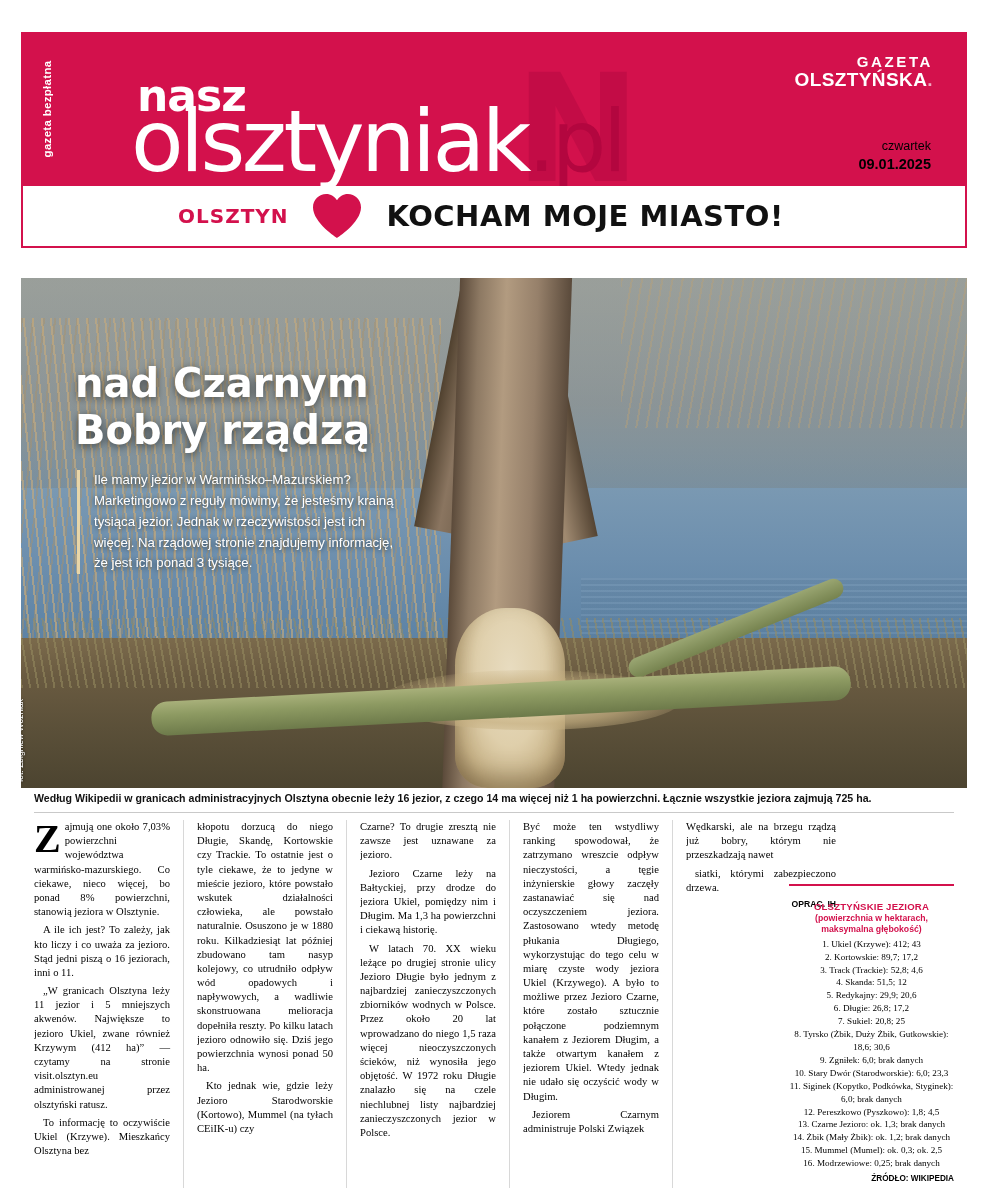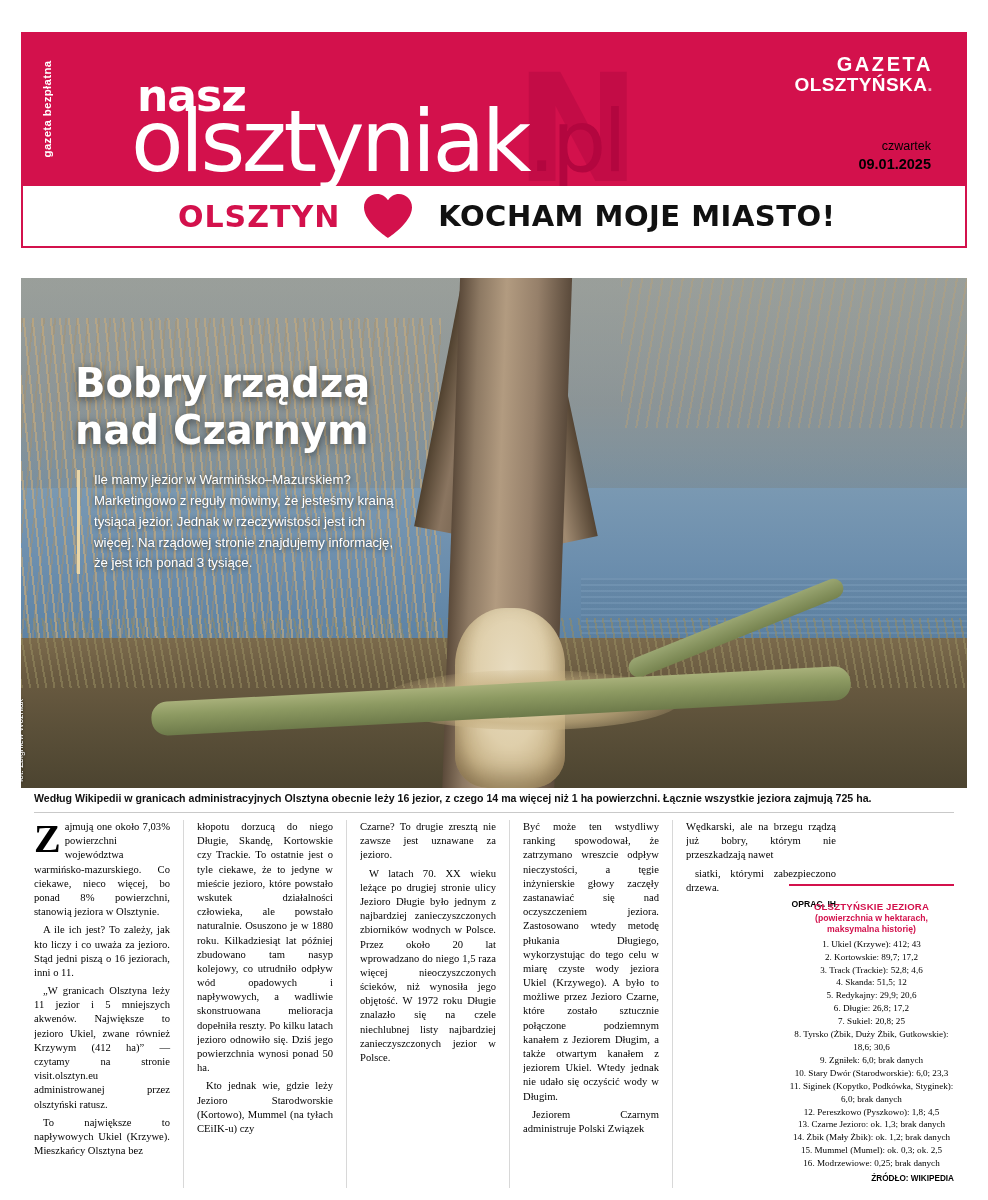--- a/index.html
+++ b/index.html
@@ -73,21 +73,21 @@
     opacity: 0.85;
   }
   .mast-logo {
     position: absolute;
     right: 34px; top: 22px;
     text-align: right;
     color: #ffffff;
     font-family: "Liberation Sans", sans-serif;
     line-height: 1.05;
   }
-  .mast-logo .l1 { font-size: 20px; letter-spacing: 2.6px; font-weight: bold; }
+  .mast-logo .l1 { font-size: 15px; letter-spacing: 2.6px; font-weight: bold; }
   .mast-logo .l2 { font-size: 19px; letter-spacing: 0.4px; font-weight: bold; }
   .mast-logo .l2 .dotred { color: #f0a8bf; }
   .mast-date {
     position: absolute;
     right: 36px; top: 106px;
     text-align: right;
     color: #000000;
     font-family: "Liberation Sans", sans-serif;
     line-height: 1.35;
   }
@@ -101,21 +101,21 @@
     border: 2px solid #d3114c;
     border-top: none;
     background: #ffffff;
     display: flex;
     align-items: center;
   }
   .slogan-olsztyn {
     color: #d3114c;
     font-family: "DejaVu Sans", sans-serif;
     font-weight: bold;
-    font-size: 30px;
+    font-size: 20px;
     letter-spacing: 1px;
     margin-left: 155px;
     text-align: center;
   }
   .heart {
     width: 52px; height: 48px;
     margin-left: 22px; margin-right: 24px;
     position: relative;
     flex: 0 0 auto;
   }
@@ -408,65 +408,66 @@
     <div class="bank-grass"></div>
     <div class="tree-branch-l"></div>
     <div class="tree-branch-r"></div>
     <div class="tree-trunk"></div>
     <div class="gnaw"></div>
     <div class="chips"></div>
     <div class="log2"></div>
     <div class="log"></div>
 
     <div class="headline">
+      <div>nad Czarnym</div>
       <div>Bobry rządzą</div>
-      <div>nad Czarnym</div>
     </div>
     <div class="lede">Ile mamy jezior w Warmińsko–Mazurskiem? Marketingowo z reguły mówimy, że jesteśmy krainą tysiąca jezior. Jednak w rzeczywistości jest ich więcej. Na rządowej stronie znajdujemy informację, że jest ich ponad 3 tysiące.</div>
     <div class="photo-credit">fot. Zbigniew Woźniak</div>
   </div>
 
   <div class="caption">Według Wikipedii w granicach administracyjnych Olsztyna obecnie leży 16 jezior, z czego 14 ma więcej niż 1 ha powierzchni. Łącznie wszystkie jeziora zajmują 725 ha.</div>
   <div class="rule"></div>
 
   <div class="cols">
 
     <div class="col">
       <p class="first"><span class="dropcap">Z</span><span>ajmują one około 7,03% powierzchni województwa warmińsko-mazurskiego. Co ciekawe, nieco więcej, bo ponad 8% powierzchni, stanowią jeziora w Olsztynie.</span></p>
       <p>A ile ich jest? To zależy, jak kto liczy i co uważa za jezioro. Stąd jedni piszą o 16 jeziorach, inni o 11.</p>
       <p>„W granicach Olsztyna leży 11 jezior i 5 mniejszych akwenów. Największe to jezioro Ukiel, zwane również Krzywym (412 ha)” — czytamy na stronie visit.olsztyn.eu administrowanej przez olsztyński ratusz.</p>
-      <p>To największe to napływowych Ukiel (Krzywe). Mieszkańcy Olsztyna bez</p>
+      <p>To informację to oczywiście Ukiel (Krzywe). Mieszkańcy Olsztyna bez</p>
     </div>
 
     <div class="col">
       <p class="first">kłopotu dorzucą do niego Długie, Skandę, Kortowskie czy Trackie. To ostatnie jest o tyle ciekawe, że to jedyne w mieście jezioro, które powstało wskutek działalności człowieka, ale powstało naturalnie. Osuszono je w 1880 roku. Kilkadziesiąt lat później zbudowano tam nasyp kolejowy, co utrudniło odpływ wód opadowych i napływowych, a wadliwie skonstruowana melioracja dopełniła reszty. Po kilku latach jezioro odnowiło się. Dziś jego powierzchnia wynosi ponad 50 ha.</p>
       <p>Kto jednak wie, gdzie leży Jezioro Starodworskie (Kortowo), Mummel (na tyłach CEiIK-u) czy</p>
     </div>
 
     <div class="col">
       <p class="first">Czarne? To drugie zresztą nie zawsze jest uznawane za jezioro.</p>
+      <p>Jezioro Czarne leży na Bałtyckiej, przy drodze do jeziora Ukiel, pomiędzy nim i Długim. Ma 1,3 ha powierzchni i ciekawą historię.</p>
       <p>W latach 70. XX wieku leżące po drugiej stronie ulicy Jezioro Długie było jednym z najbardziej zanieczyszczonych zbiorników wodnych w Polsce. Przez około 20 lat wprowadzano do niego 1,5 raza więcej nieoczyszczonych ścieków, niż wynosiła jego objętość. W 1972 roku Długie znalazło się na czele niechlubnej listy najbardziej zanieczyszczonych jezior w Polsce.</p>
     </div>
 
     <div class="col">
       <p class="first">Być może ten wstydliwy ranking spowodował, że zatrzymano wreszcie odpływ nieczystości, a tęgie inżynierskie głowy zaczęły zastanawiać się nad oczyszczeniem jeziora. Zastosowano wtedy metodę płukania Długiego, wykorzystując do tego celu w miarę czyste wody jeziora Ukiel (Krzywego). A było to możliwe przez Jezioro Czarne, które zostało sztucznie połączone podziemnym kanałem z Jeziorem Długim, a także otwartym kanałem z jeziorem Ukiel. Wtedy jednak nie udało się oczyścić wody w Długim.</p>
       <p>Jeziorem Czarnym administruje Polski Związek</p>
     </div>
 
     <div class="col">
       <p class="first">Wędkarski, ale na brzegu rządzą już bobry, którym nie przeszkadzają nawet</p>
       <p>siatki, którymi zabezpieczono drzewa.</p>
       <p class="opr">OPRAC. IH</p>
     </div>
 
   </div>
 
   <div class="factbox">
     <div class="fb-title">OLSZTYŃSKIE JEZIORA</div>
-    <div class="fb-sub">(powierzchnia w hektarach, maksymalna historię)</div>
+    <div class="fb-sub">(powierzchnia w hektarach, maksymalna głębokość)</div>
     <ul class="fb-list">
       <li>1. Ukiel (Krzywe): 412; 43</li>
       <li>2. Kortowskie: 89,7; 17,2</li>
       <li>3. Track (Trackie): 52,8; 4,6</li>
       <li>4. Skanda: 51,5; 12</li>
       <li>5. Redykajny: 29,9; 20,6</li>
       <li>6. Długie: 26,8; 17,2</li>
       <li>7. Sukiel: 20,8; 25</li>
       <li>8. Tyrsko (Żbik, Duży Żbik, Gutkowskie): 18,6; 30,6</li>
       <li>9. Zgniłek: 6,0; brak danych</li>

